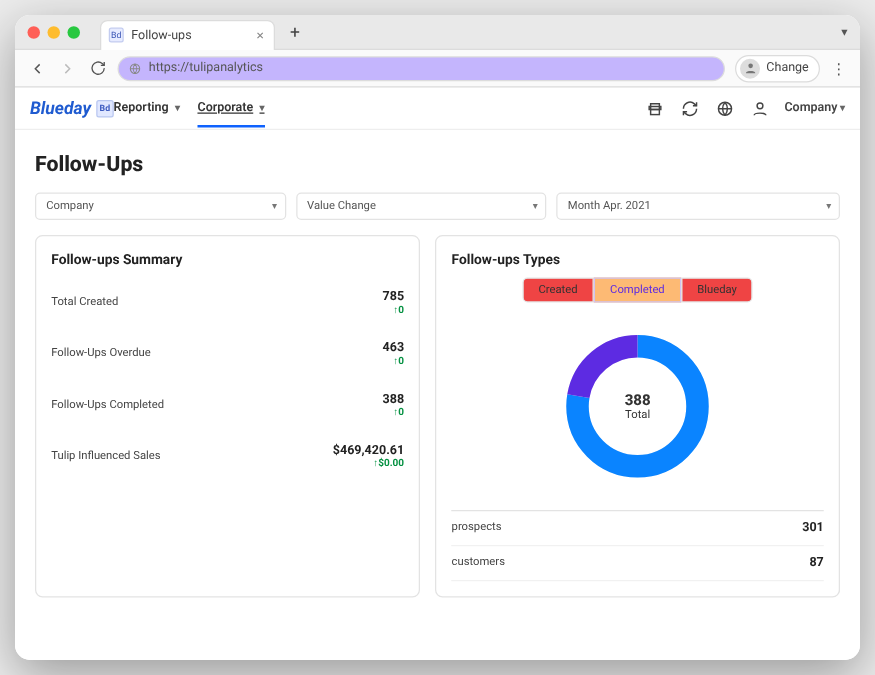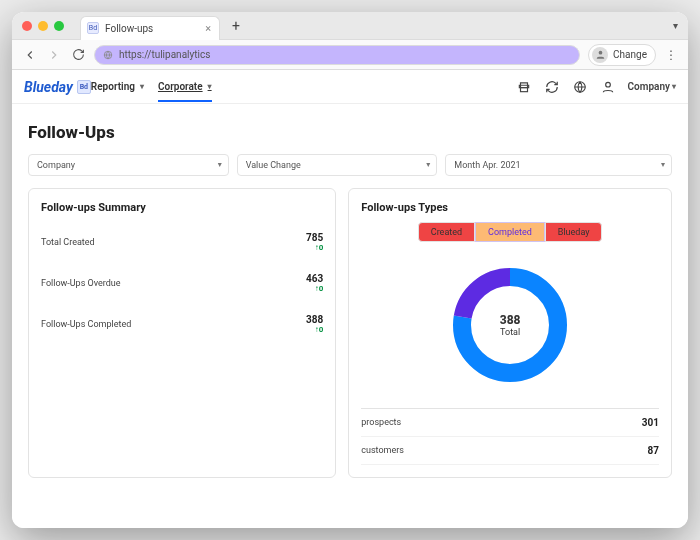--- a/index.html
+++ b/index.html
@@ -229,20 +229,27 @@
             <div class="delta">↑0</div>
           </div>
         </div>
         <div class="summary-row">
           <div>Follow-Ups Completed</div>
           <div class="val">
             <div>388</div>
             <div class="delta">↑0</div>
           </div>
         </div>
+        <div class="summary-row">
+          <div>Tulip Influenced Sales</div>
+          <div class="val">
+            <div>$469,420.61</div>
+            <div class="delta">↑$0.00</div>
+          </div>
+        </div>
       </div>
 
       <div class="card">
         <h3>Follow-ups Types</h3>
         <div class="seg">
           <div class="b"><span>Created</span></div>
           <div class="b active"><span>Completed</span></div>
           <div class="b"><span>Blueday</span></div>
         </div>
         <div class="donut-wrap">

